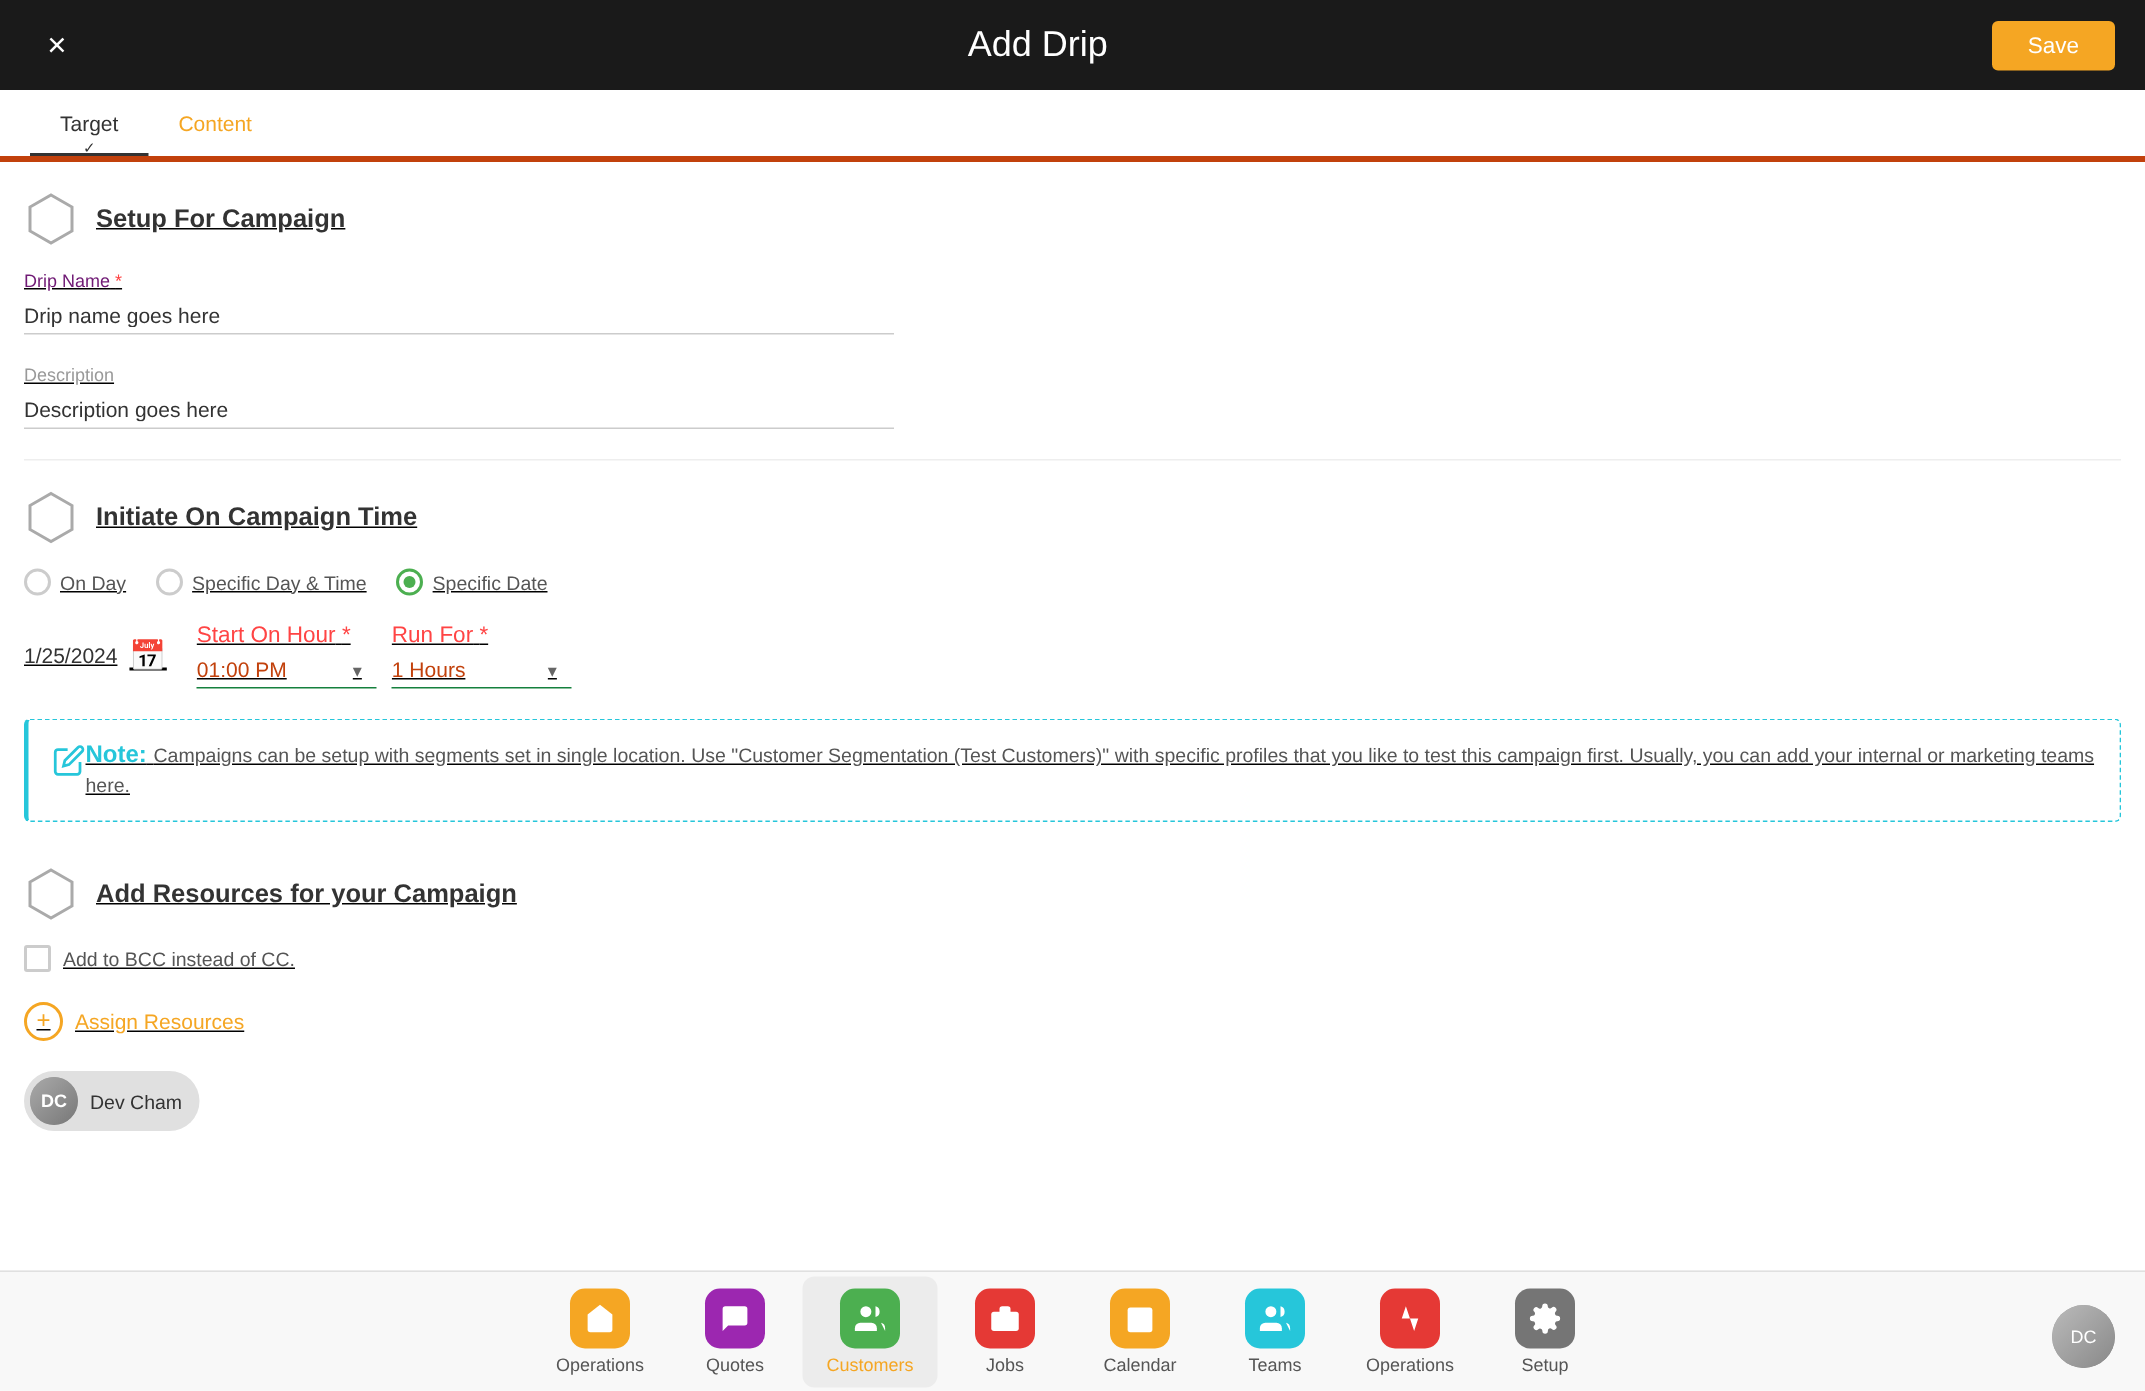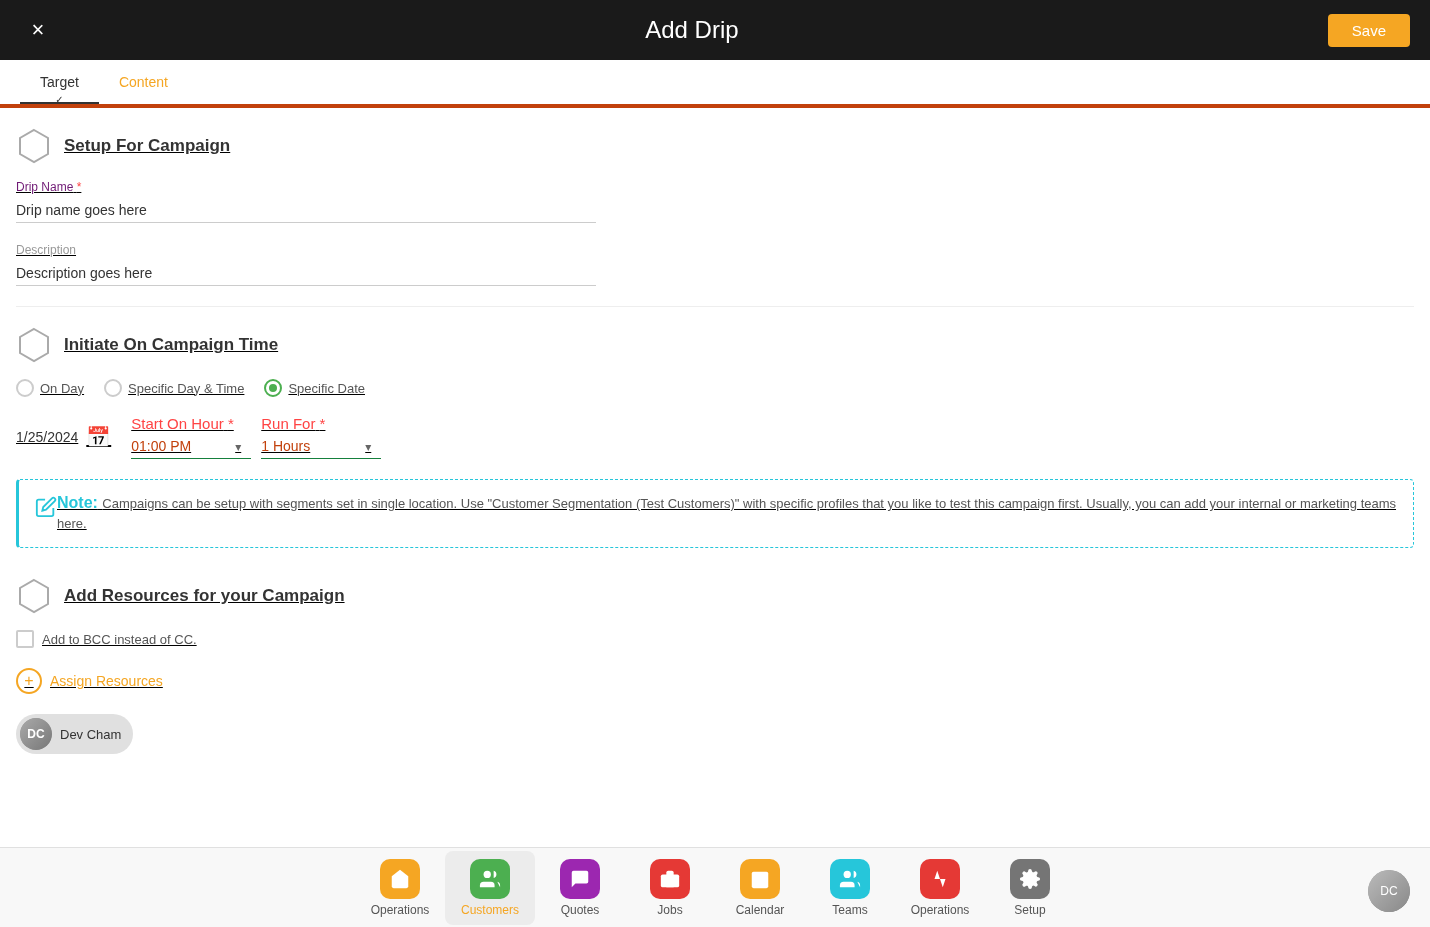--- a/index.html
+++ b/index.html
@@ -358,38 +358,38 @@
 
     <div class="nav-item">
       <div class="nav-icon-wrap nav-icon-mainboard">
         <svg viewBox="0 0 24 24">
             <path d="M3 9l9-7 9 7v11a2 2 0 01-2 2H5a2 2 0 01-2-2z"></path>
           </svg>
       </div>
       <span class="nav-label">Operations</span>
     </div>
 
+    <div class="nav-item">
+      <div class="nav-icon-wrap nav-icon-quotes">
+        <svg viewBox="0 0 24 24">
+            <path d="M21 15a2 2 0 01-2 2H7l-4 4V5a2 2 0 012-2h14a2 2 0 012 2z"></path>
+          </svg>
+      </div>
+      <span class="nav-label">Quotes</span>
+    </div>
+
     <div class="nav-item active">
       <div class="nav-icon-wrap nav-icon-customers">
         <svg viewBox="0 0 24 24">
             <path d="M17 21v-2a4 4 0 00-4-4H5a4 4 0 00-4 4v2"></path>
             <circle cx="9" cy="7" r="4"></circle>
             <path d="M23 21v-2a4 4 0 00-3-3.87M16 3.13a4 4 0 010 7.75"></path>
           </svg>
       </div>
       <span class="nav-label active-label">Customers</span>
-    </div>
-
-    <div class="nav-item">
-      <div class="nav-icon-wrap nav-icon-quotes">
-        <svg viewBox="0 0 24 24">
-            <path d="M21 15a2 2 0 01-2 2H7l-4 4V5a2 2 0 012-2h14a2 2 0 012 2z"></path>
-          </svg>
-      </div>
-      <span class="nav-label">Quotes</span>
     </div>
 
     <div class="nav-item">
       <div class="nav-icon-wrap nav-icon-jobs">
         <svg viewBox="0 0 24 24">
             <rect x="2" y="7" width="20" height="14" rx="2"></rect>
             <path d="M16 21V5a2 2 0 00-2-2h-4a2 2 0 00-2 2v16"></path>
           </svg>
       </div>
       <span class="nav-label">Jobs</span>

